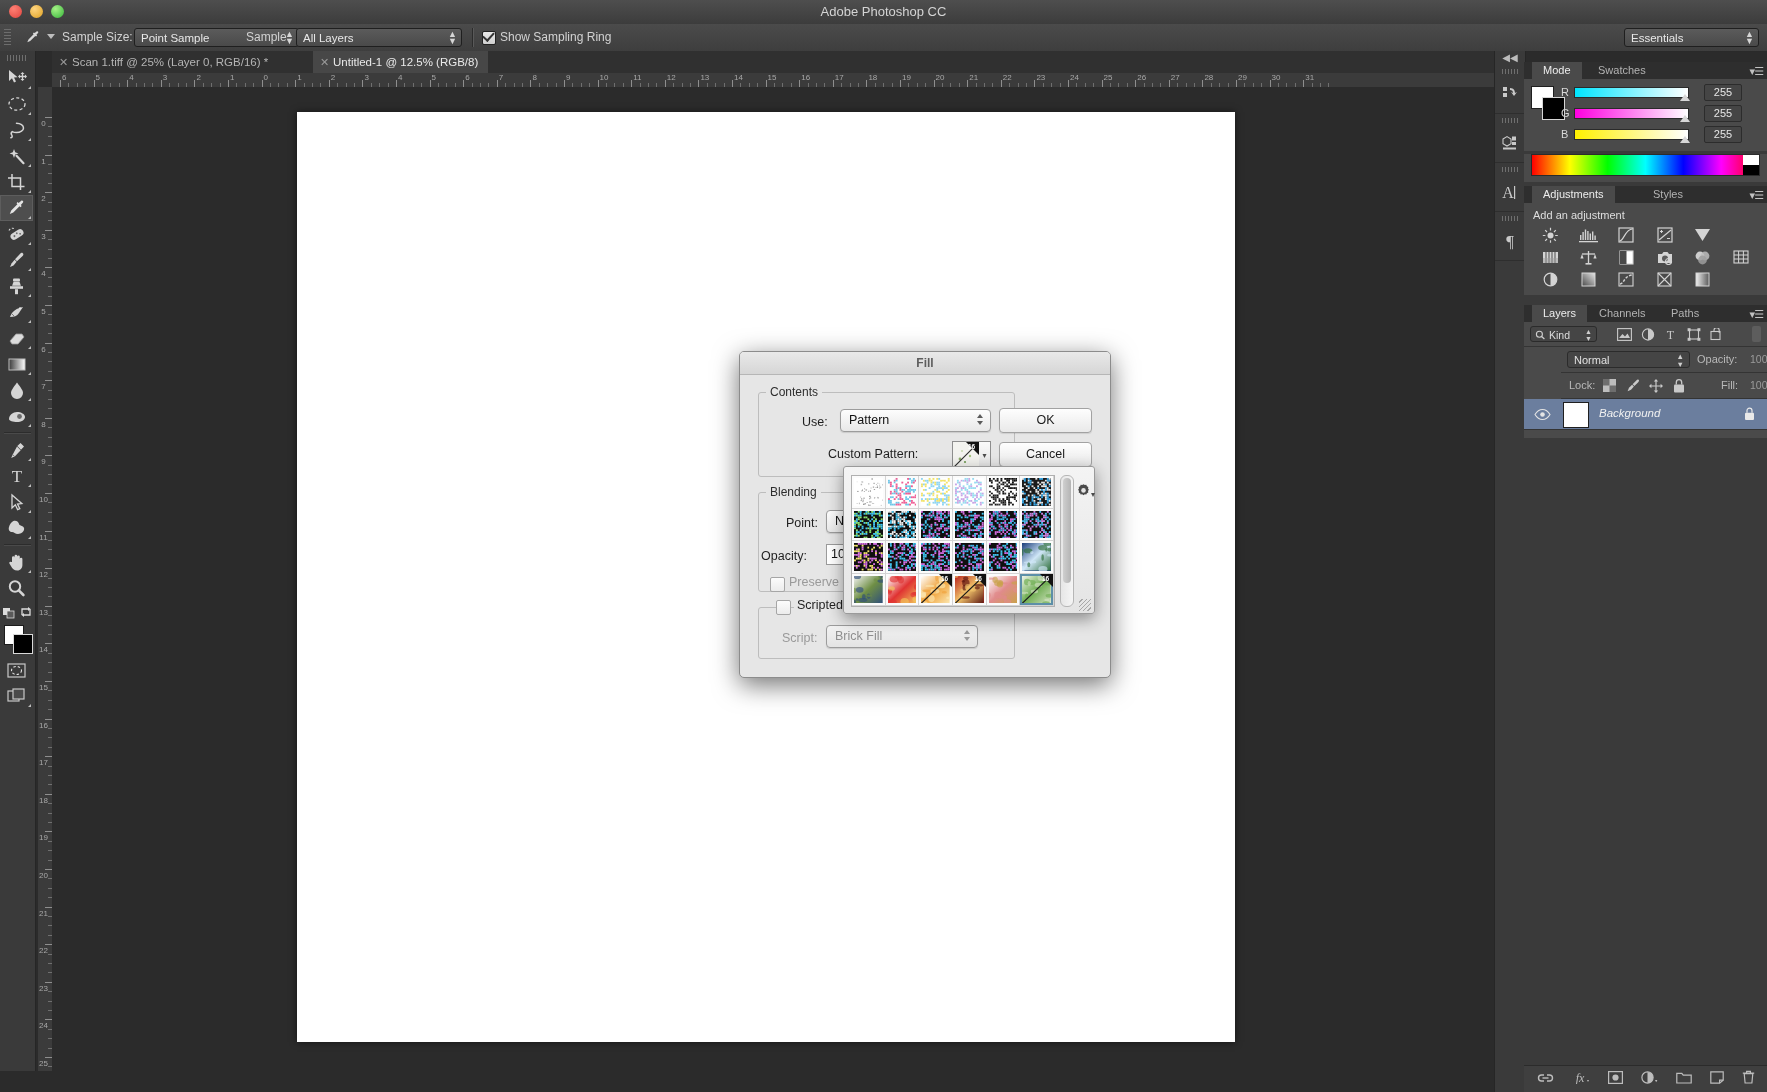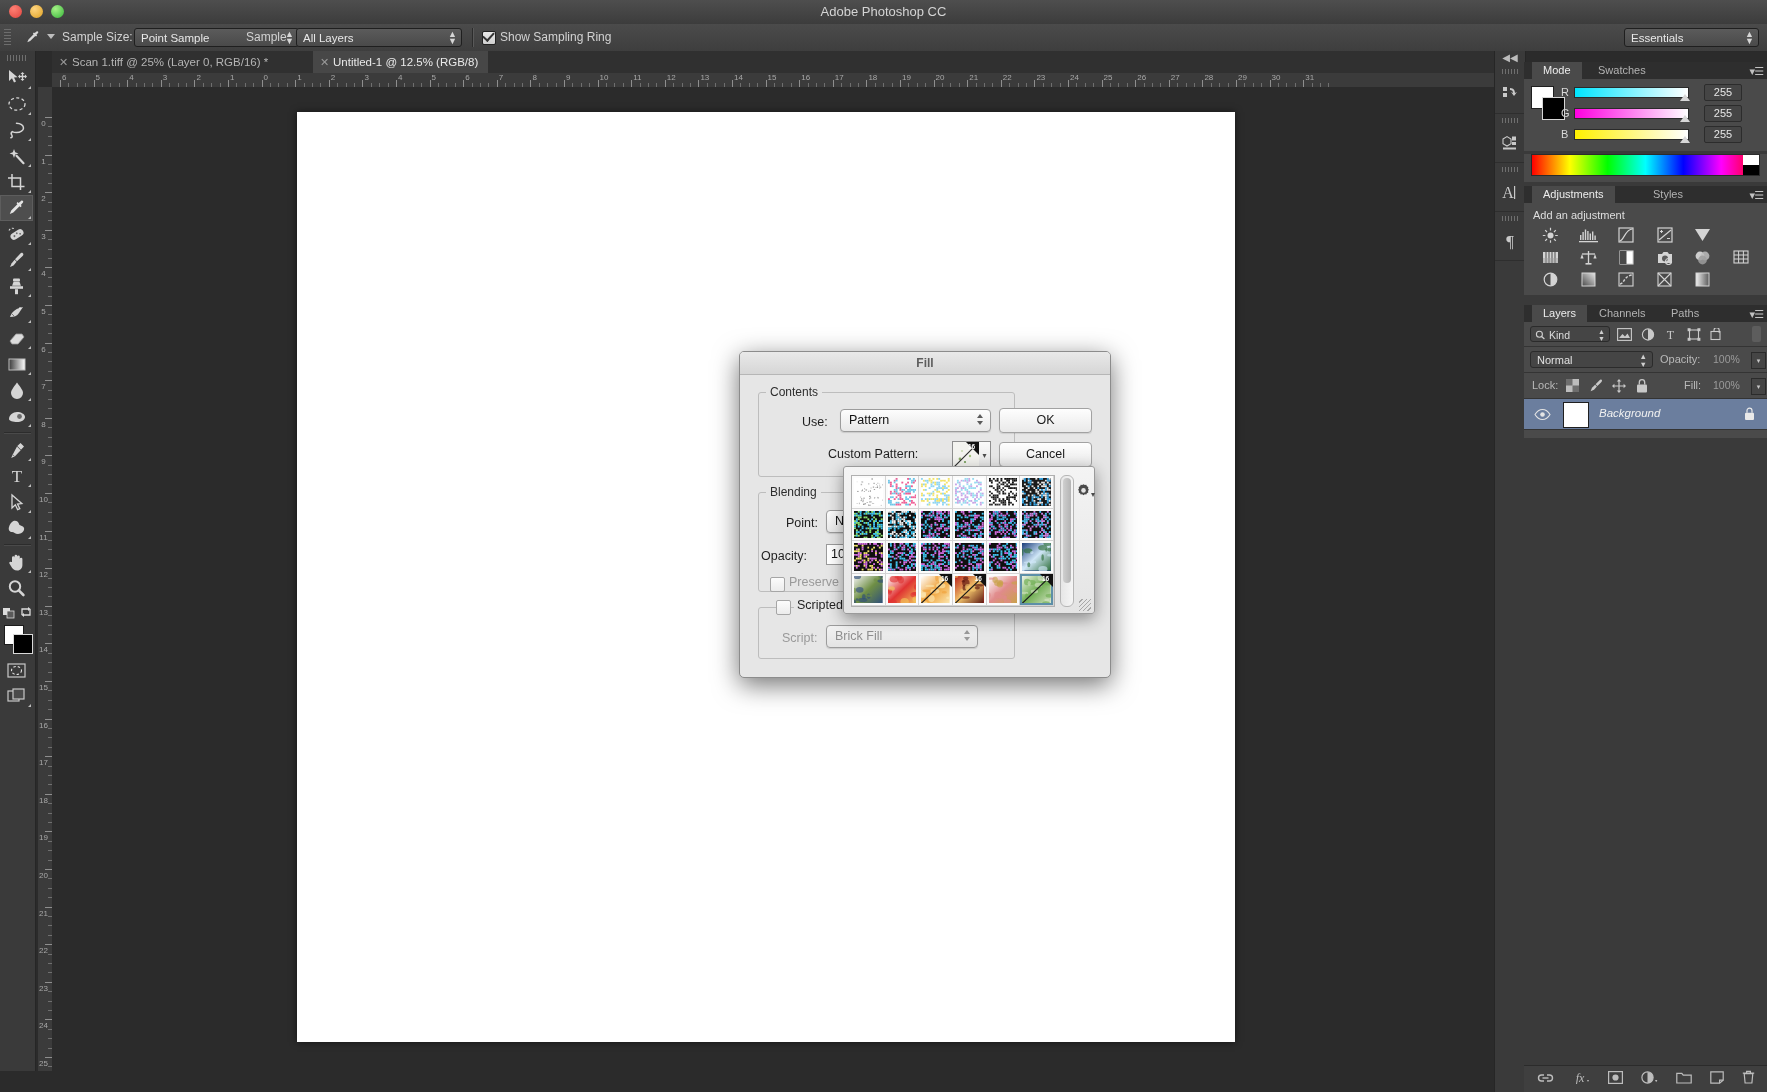--- a/index.html
+++ b/index.html
@@ -118,25 +118,25 @@
   .spectrum{height:20px;margin:3px 7px 0 7px;position:relative;border:1px solid #2b2b2b;
     background:linear-gradient(to right,#ff0000,#ffff00,#00ff00,#00ffff,#0000ff,#ff00ff,#ff0000);}
   .spectrum .wb{position:absolute;right:0;top:0;width:16px;height:100%;
     background:linear-gradient(to bottom,#fff 0 50%,#000 50% 100%);}
 
   .addadj{font-size:11px;color:#dedede;padding:6px 0 4px 9px;}
   .adjgrid{display:grid;grid-template-columns:repeat(6,1fr);gap:2px;padding:0 8px 6px 8px;}
   .adjcell{height:20px;display:flex;align-items:center;justify-content:center;}
 
   .lyr-filter{position:relative;height:24px;border-bottom:1px solid #343434;}
-  .kindbox{position:absolute;left:6px;top:4px;width:80px;height:16px;border:1px solid #2b2b2b;
+  .kindbox{position:absolute;left:6px;top:4px;width:67px;height:16px;border:1px solid #2b2b2b;
     border-radius:3px;background:#454545;color:#dcdcdc;font-size:10.5px;line-height:16px;padding-left:18px;
     box-sizing:border-box;}
   .lyr-ico{position:absolute;top:5px;width:17px;height:15px;display:flex;align-items:center;justify-content:center;}
-  .lyr-row{position:relative;height:25px;border-bottom:1px solid #343434;}
+  .lyr-row{position:relative;height:25px;border-bottom:1px solid #343434;margin-left:37px;}
   .modebox{position:absolute;left:6px;top:4px;width:123px;height:17px;border:1px solid #2b2b2b;
     border-radius:3px;background:#454545;color:#e0e0e0;font-size:11px;line-height:17px;padding-left:6px;
     box-sizing:border-box;}
   .smalllbl{position:absolute;font-size:11px;color:#b9b9b9;}
   .opabox{position:absolute;height:15px;line-height:15px;font-size:10.5px;color:#9b9b9b;text-align:left;
     padding-right:4px;box-sizing:border-box;}
   .stepper{position:absolute;width:13px;height:15px;border:1px solid #2b2b2b;background:#454545;
     display:flex;align-items:center;justify-content:center;color:#c6c6c6;font-size:7px;}
   .layeritem{position:relative;height:30px;background:#6b7e9e;border-bottom:1px solid #343434;}
   .layeritem .thumb{position:absolute;left:39px;top:3px;width:24px;height:24px;background:#fff;border:1px solid #1f1f1f;}

